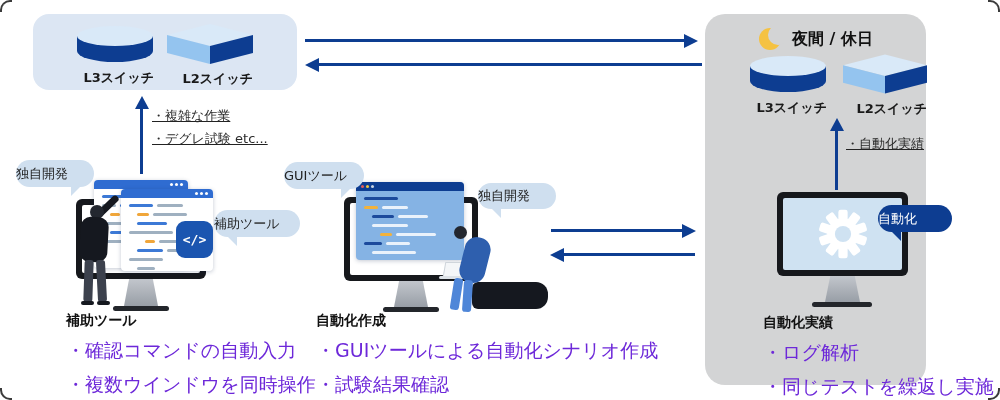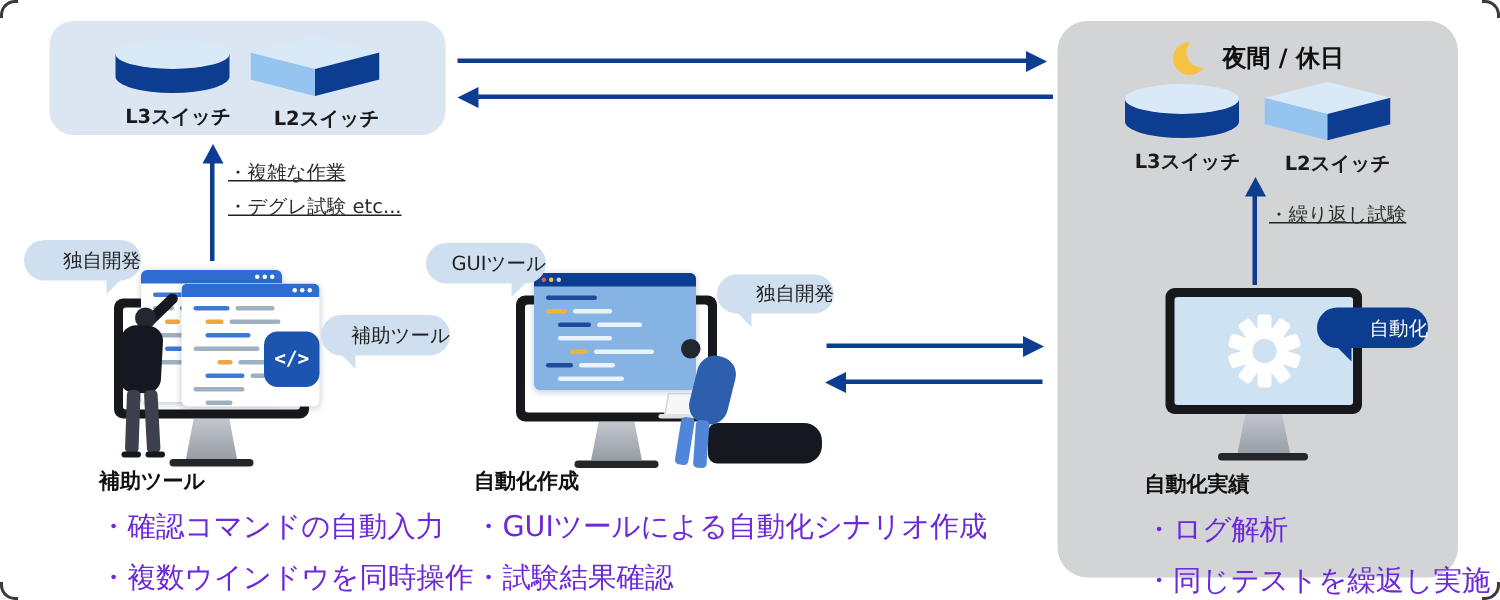--- a/index.html
+++ b/index.html
@@ -9,37 +9,37 @@
 
   
   .corner{position:absolute;width:12px;height:12px;border:0 solid #3a3a3a;}
   .corner.tl{left:0;top:0;border-left-width:2px;border-top-width:2px;border-top-left-radius:10px;}
   .corner.tr{right:0;top:0;border-right-width:2px;border-top-width:2px;border-top-right-radius:10px;}
   .corner.bl{left:0;bottom:0;border-left-width:2px;border-bottom-width:2px;border-bottom-left-radius:10px;}
   .corner.br{right:0;bottom:0;border-right-width:2px;border-bottom-width:2px;border-bottom-right-radius:10px;}
 
   
   .panel-blue{position:absolute;left:33px;top:14px;width:264px;height:76px;background:#dce6f3;border-radius:16px;}
-  .panel-gray{position:absolute;left:705px;top:14px;width:267px;height:371px;background:#d3d4d5;border-radius:20px;}
+  .panel-gray{position:absolute;left:705px;top:14px;width:221px;height:371px;background:#d3d4d5;border-radius:20px;}
 
   .switch-group{position:absolute;text-align:right;}
   .switch-label{font-size:13px;font-weight:600;color:#1a1a1a;margin-top:2px;white-space:nowrap;}
 
   
   .arr-h{position:absolute;height:3px;background:#0d3d91;}
   .arr-h.to-right::after{content:"";position:absolute;right:-13px;top:50%;transform:translateY(-50%);
      border-left:14px solid #0d3d91;border-top:7px solid transparent;border-bottom:7px solid transparent;}
   .arr-h.to-left::before{content:"";position:absolute;left:-13px;top:50%;transform:translateY(-50%);
      border-right:14px solid #0d3d91;border-top:7px solid transparent;border-bottom:7px solid transparent;}
   .arr-v{position:absolute;width:3px;background:#0d3d91;}
   .arr-v.to-up::before{content:"";position:absolute;top:-12px;left:50%;transform:translateX(-50%);
      border-bottom:13px solid #0d3d91;border-left:7px solid transparent;border-right:7px solid transparent;}
 
   
-  .bubble{position:absolute;display:flex;align-items:center;justify-content:flex-end;
+  .bubble{position:absolute;display:flex;align-items:center;justify-content:flex-start;
      background:#cfdfef;border-radius:14px;font-size:13px;color:#222;white-space:nowrap;z-index:6;}
   .bubble.tail-br::after{content:"";position:absolute;right:11px;bottom:-9px;width:0;height:0;
      border-top:12px solid #cfdfef;border-right:12px solid transparent;}
   .bubble.tail-bl::after{content:"";position:absolute;left:11px;bottom:-9px;width:0;height:0;
      border-top:12px solid #cfdfef;border-left:12px solid transparent;}
   .bubble.navy{background:#0d3d91;color:#fff;font-weight:normal;}
   .bubble.navy.tail-bl::after{border-top-color:#0d3d91;}
 
   
   .vlist{position:absolute;text-decoration:underline;}
@@ -264,21 +264,21 @@
       <svg width="84" height="40" viewBox="0 0 86 40">
         <polygon points="43,0 86,11 43,22 0,11" fill="#d9e9f8"></polygon>
         <polygon points="0,11 43,22 43,40 0,29" fill="#94c4ef"></polygon>
         <polygon points="43,22 86,11 86,29 43,40" fill="#0d3d91"></polygon>
       </svg>
       <div class="switch-label">L2スイッチ</div>
     </div>
 
     <div class="arr-v to-up" style="left:130px;top:116px;height:60px;"></div>
     <div class="vlist" style="left:141px;top:118px;">
-      <div class="item">・繰り返し試験</div>
+      <div class="item">・自動化実績</div>
     </div>
 
     <div class="monitor" style="left:72px;top:178px;width:131px;height:84px;">
       <div class="screen blue">
         <svg width="58" height="58" viewBox="0 0 100 100">
           <g fill="#ffffff">
             <circle cx="50" cy="50" r="27"></circle>
             <rect x="42" y="8" width="16" height="20" rx="4"></rect>
             <rect x="42" y="8" width="16" height="20" rx="4" transform="rotate(36 50 50)"></rect>
             <rect x="42" y="8" width="16" height="20" rx="4" transform="rotate(72 50 50)"></rect>

